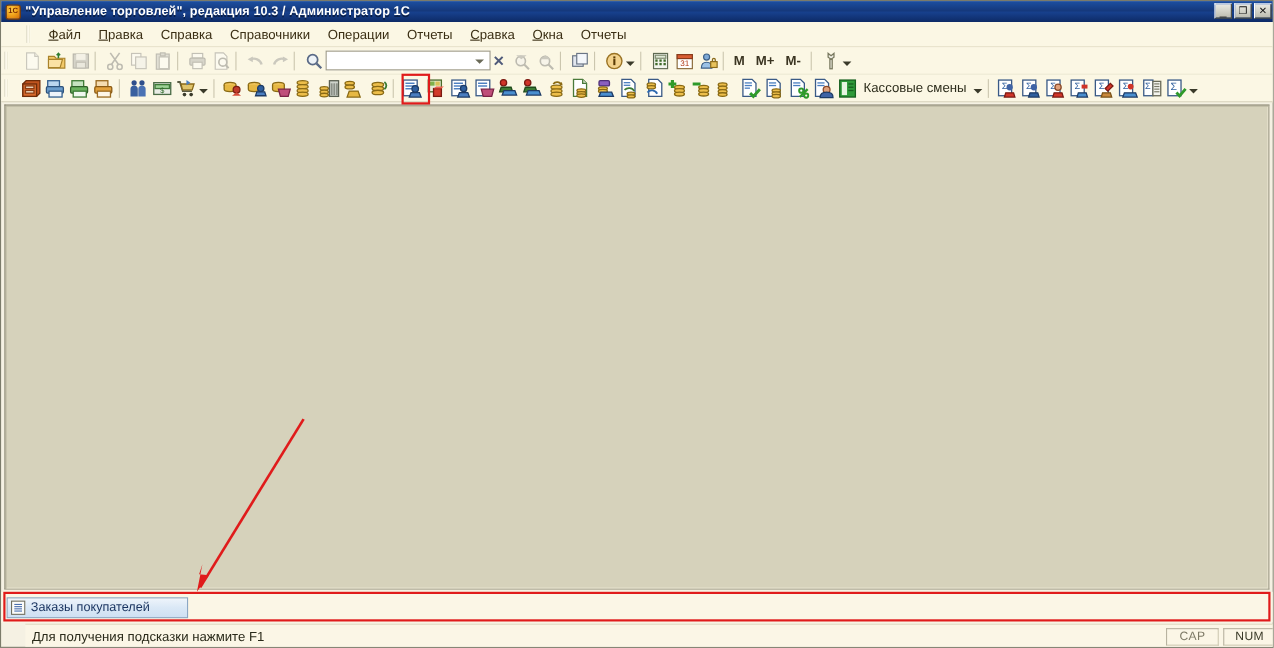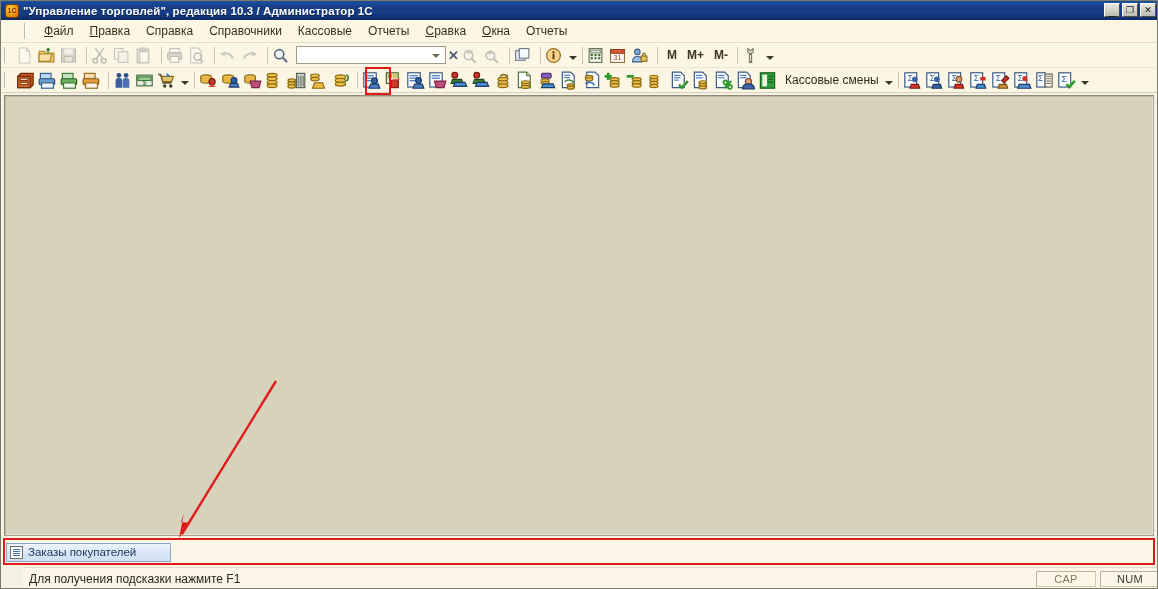--- a/index.html
+++ b/index.html
@@ -130,21 +130,21 @@
     background: #cbc6ae;
     margin: 0 4px;
     flex: 0 0 auto;
   }
   .tool {
     width: 22px; height: 21px;
     margin: 0 0px;
     position: relative;
     flex: 0 0 auto;
     cursor: default;
-    display: flex; align-items: center; justify-content: flex-start;
+    display: flex; align-items: center; justify-content: flex-end;
   }
   .tool svg { display:block; }
   .tool.disabled { opacity: .42; filter: grayscale(1); }
   .drop {
     width: 11px; height: 21px;
     flex: 0 0 auto;
     position: relative;
     cursor: default;
   }
   .drop::after {
@@ -283,21 +283,21 @@
     box-sizing: border-box;
     display: flex; align-items: center; margin-left: 22px;
   }
   .status-text {
     font-size: 12px; color: #2a2a1a;
     padding-left: 6px;
     flex: 1 1 auto;
     white-space: nowrap;
   }
   .status-cell {
-    width: 60px; height: 16px;
+    width: 48px; height: 16px;
     margin-right: 4px;
     border: 1px solid #cfcab3;
     border-top-color: #b8b3a0;
     border-left-color: #b8b3a0;
     box-sizing: border-box;
     font-size: 11px;
     color: #7e7a66;
     display: flex; align-items: center; justify-content: center;
     flex: 0 0 auto;
     letter-spacing: .3px;
@@ -335,21 +335,21 @@
         </div>
     </div>
   </div>
 
   <div class="menubar">
     <div class="grip"></div>
     <div class="menu-item"><span class="u">Ф</span><span>айл</span></div>
     <div class="menu-item"><span class="u">П</span><span>равка</span></div>
     <div class="menu-item"><span>Справка</span></div>
     <div class="menu-item"><span>Справочники</span></div>
-    <div class="menu-item"><span>Кассовые</span></div>
+    <div class="menu-item"><span>Операции</span></div>
     <div class="menu-item"><span>Отчеты</span></div>
     <div class="menu-item"><span class="u">С</span><span>равка</span></div>
     <div class="menu-item"><span class="u">О</span><span>кна</span></div>
     <div class="menu-item"><span>Отчеты</span></div>
   </div>
 
   <div class="toolbar row1">
     <div class="grip"></div>
 
     <div class="tool disabled">

